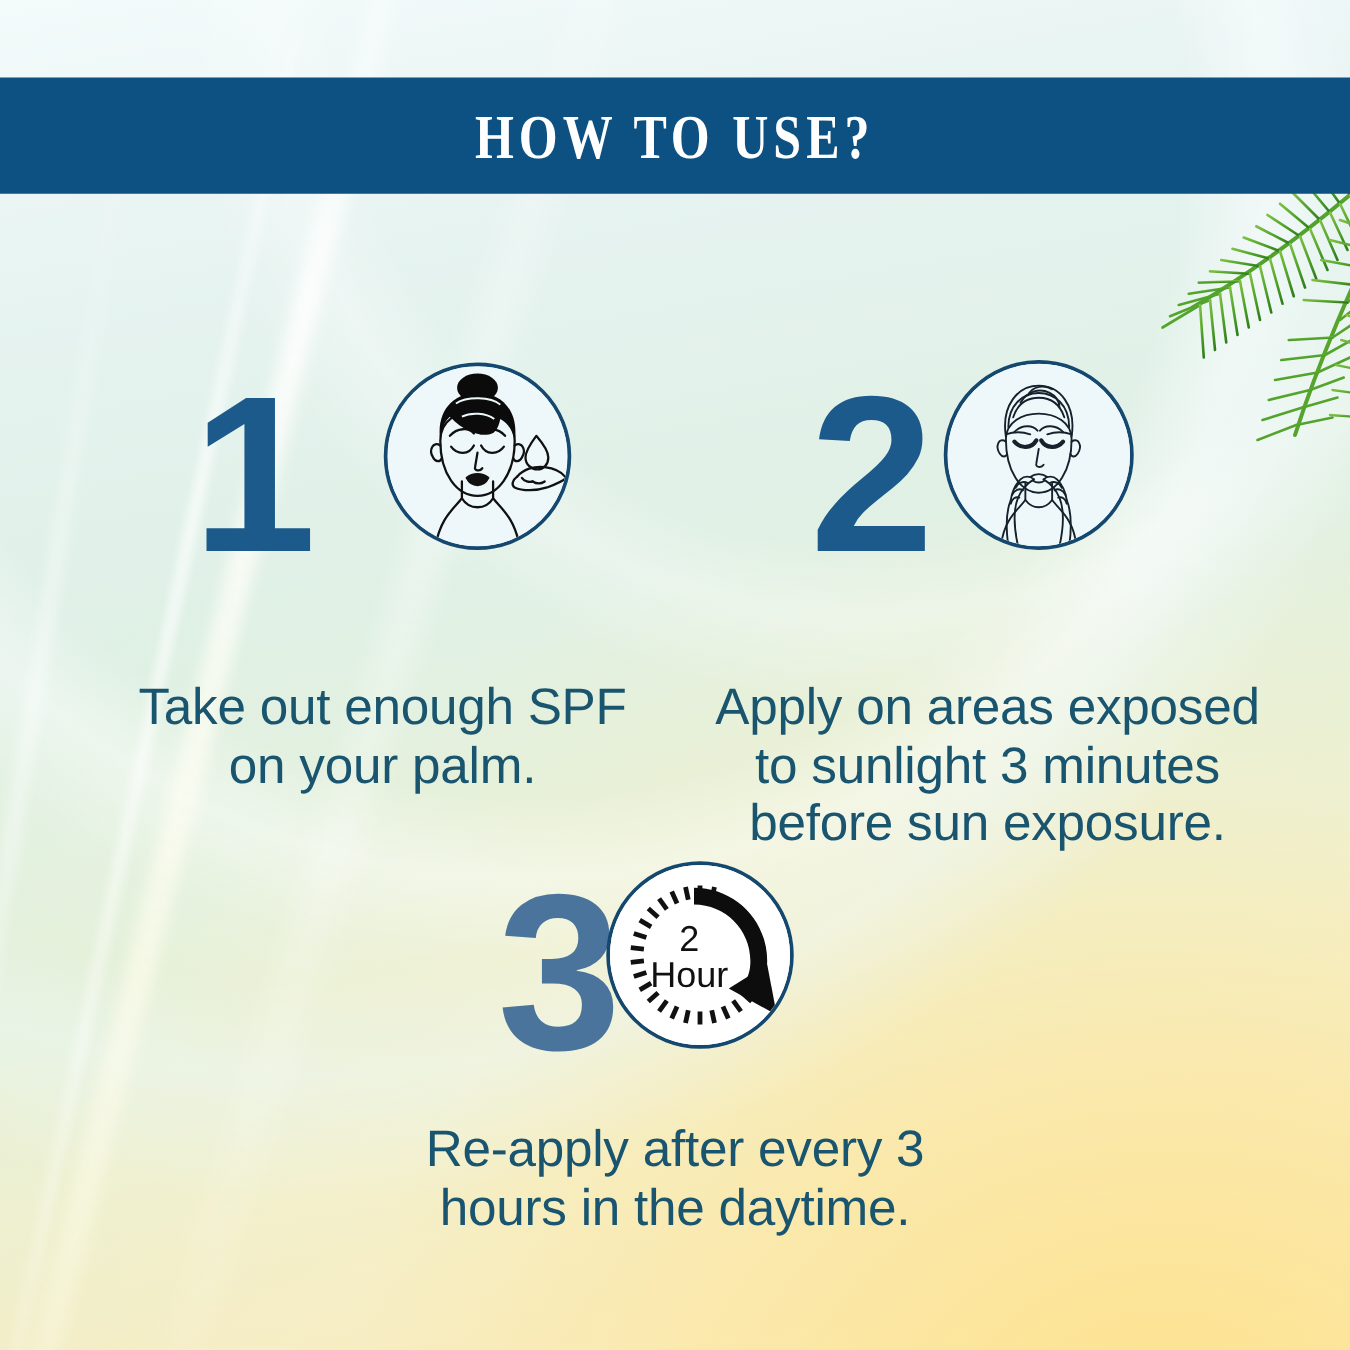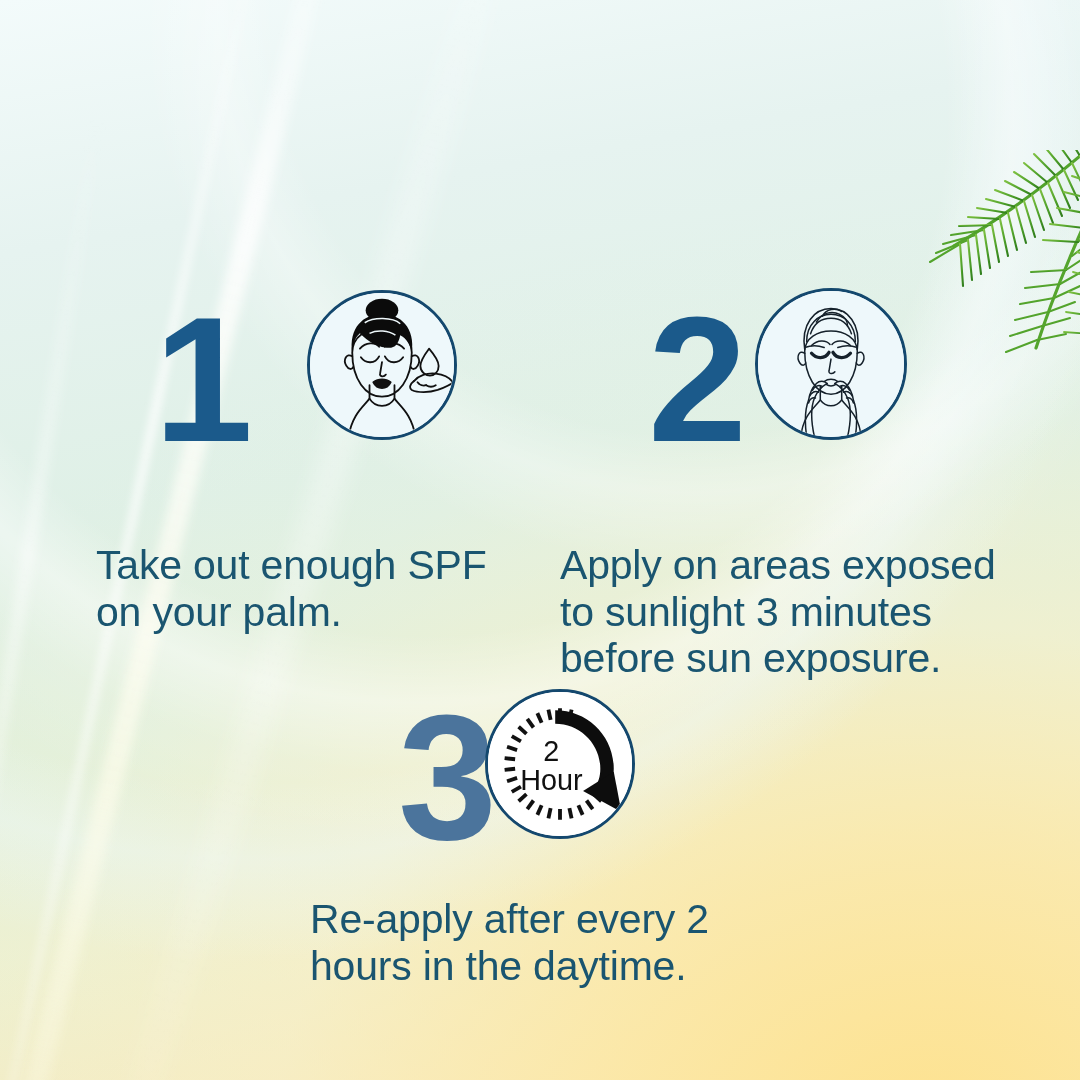--- a/index.html
+++ b/index.html
@@ -98,20 +98,21 @@
     border:3px solid #14486e;
     overflow:hidden;
     box-sizing:border-box;
   }
   .bubble.white{background:#ffffff;}
   .caption{
     font-family:"Liberation Sans","DejaVu Sans",sans-serif;
     font-size:41px;
     line-height:1.14;
     color:#1a5570;
+    text-align:center;
     letter-spacing:-.2px;
   }
 
   
   #step-1{left:96px;top:290px;width:420px;}
   #step-1 .numeral{left:58px;top:8px;}
   #step-1 .bubble{left:211px;top:0px;width:150px;height:150px;}
   #step-1 .caption{margin-top:47px;}
 
   #step-2{left:560px;top:290px;width:460px;}
@@ -133,20 +134,23 @@
 <div id="poster">
 
   <div class="arc arc-b"></div>
   <div class="arc arc-a"></div>
   <div class="arc arc-c"></div>
   <div class="ray ray3"></div>
   <div class="ray ray1"></div>
   <div class="ray ray2"></div>
   <div class="ray ray4"></div>
 
+  <div id="header-banner">
+    <div id="header-title">HOW TO USE?</div>
+  </div>
 
   <div id="palm-leaves">
     <svg class="svg-fill" viewBox="0 0 230 230" xmlns="http://www.w3.org/2000/svg">
       <defs>
         <linearGradient id="lg" x1="0" y1="0" x2="1" y2="1">
           <stop offset="0%" stop-color="#7fc142"></stop>
           <stop offset="55%" stop-color="#4fa12a"></stop>
           <stop offset="100%" stop-color="#2f7d1c"></stop>
         </linearGradient>
       </defs>
@@ -385,16 +389,16 @@
           <path d="M70 19 C 104 19, 131 46, 131 80 C 131 92, 128 101, 122 110
                    L 110 101 C 115 95, 117 88, 117 80
                    C 117 54, 96 33, 70 33 Z" fill="#0d0d0d"></path>
           <polygon points="131,83 99,103 139,125" fill="#0d0d0d"></polygon>
 
           <text x="66" y="72" font-family="'Liberation Sans','DejaVu Sans',sans-serif" font-size="30" fill="#111" text-anchor="middle">2</text>
           <text x="66" y="102" font-family="'Liberation Sans','DejaVu Sans',sans-serif" font-size="30" fill="#111" text-anchor="middle">Hour</text>
         </svg>
       </div>
     </div>
-    <div class="caption">Re-apply after every 2 hours in the daytime.</div>
+    <div class="caption">Re-apply after every 3 hours in the daytime.</div>
   </div>
 
 </div>
 
 </body></html>

